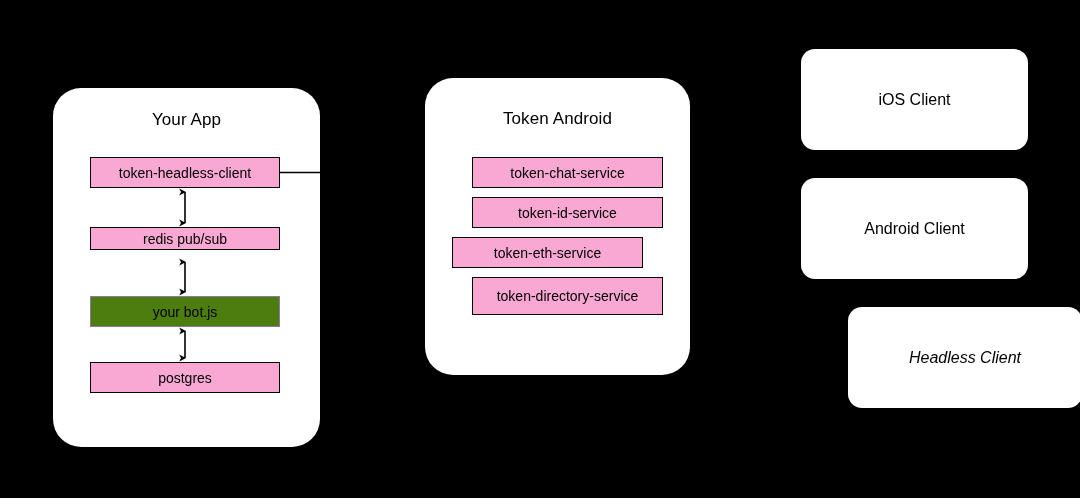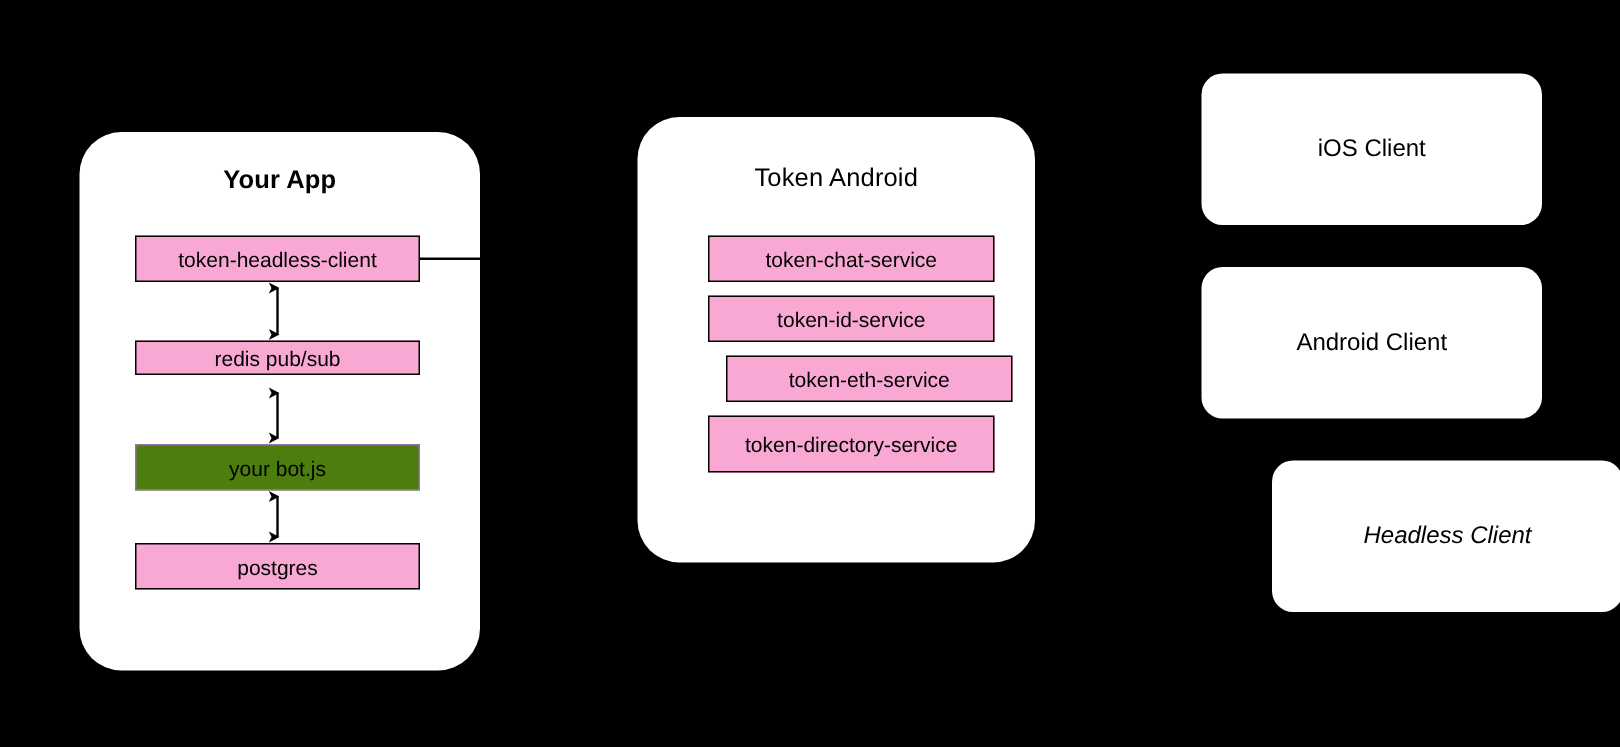--- a/index.html
+++ b/index.html
@@ -74,39 +74,39 @@
     overflow: visible;
   }
 </style>
 </head>
 <body>
 
 <div id="canvas">
 
   <div class="group-card" style="left:53px; top:88px; width:267px; height:359px;"></div>
 
-  <div class="group-title" style="left:53px; width:267px; top:110px;font-weight:bold;">Your App</div>
+  <div class="group-title" style="left:53px; width:267px; top:110px;">Your App</div>
 
   <div class="node-box" style="left:90px; top:157px; width:190px; height:31px;">token-headless-client</div>
 
   <div class="node-box" style="left:90px; top:227px; width:190px; height:23px;">redis pub/sub</div>
 
   <div class="node-box accent" style="left:90px; top:296px; width:190px; height:31px;">your bot.js</div>
 
   <div class="node-box" style="left:90px; top:362px; width:190px; height:31px;">postgres</div>
 
   <div class="group-card" style="left:425px; top:78px; width:265px; height:297px;"></div>
 
   <div class="group-title" style="left:425px; width:265px; top:109px;">Token Android</div>
 
   <div class="node-box" style="left:472px; top:157px; width:191px; height:31px;">token-chat-service</div>
 
   <div class="node-box" style="left:472px; top:197px; width:191px; height:31px;">token-id-service</div>
 
-  <div class="node-box" style="left:484px; top:237px; width:191px; height:31px;">token-eth-service</div>
+  <div class="node-box" style="left:452px; top:237px; width:191px; height:31px;">token-eth-service</div>
 
   <div class="node-box" style="left:472px; top:277px; width:191px; height:38px;">token-directory-service</div>
 
   <div class="client-card" style="left:801px; top:178px; width:227px; height:101px;">Android Client</div>
 
   <div class="client-card" style="left:801px; top:49px; width:227px; height:101px;">iOS Client</div>
 
   <div class="client-card" style="left:848px; top:307px; width:234px; height:101px;font-style:italic;">Headless Client</div>
 
   <svg class="connector-svg" viewBox="0 0 1080 498" xmlns="http://www.w3.org/2000/svg">

